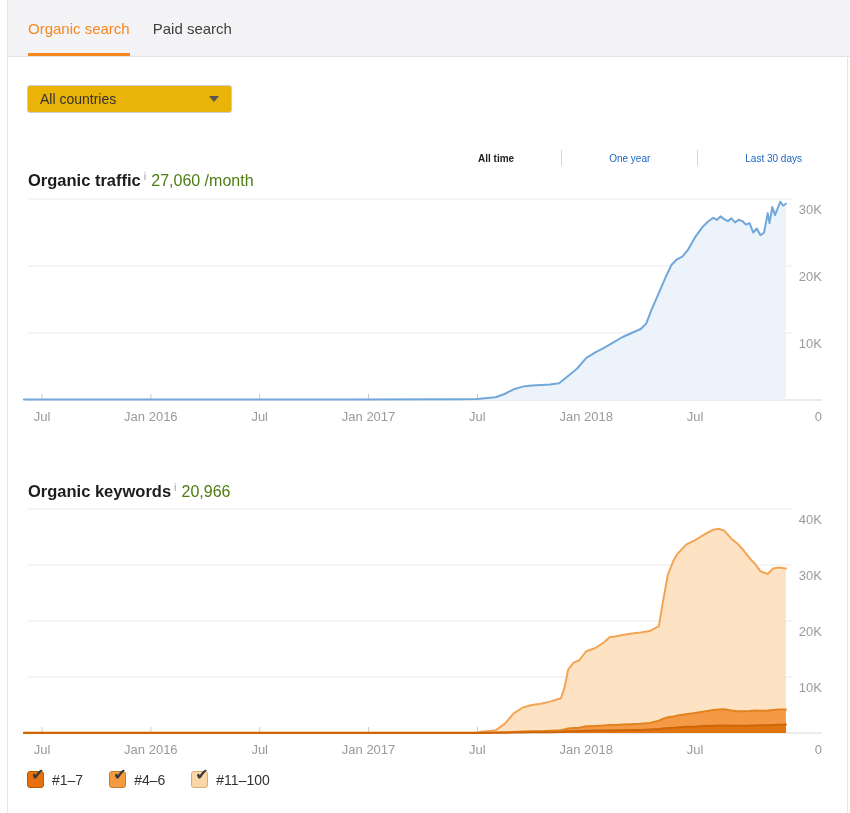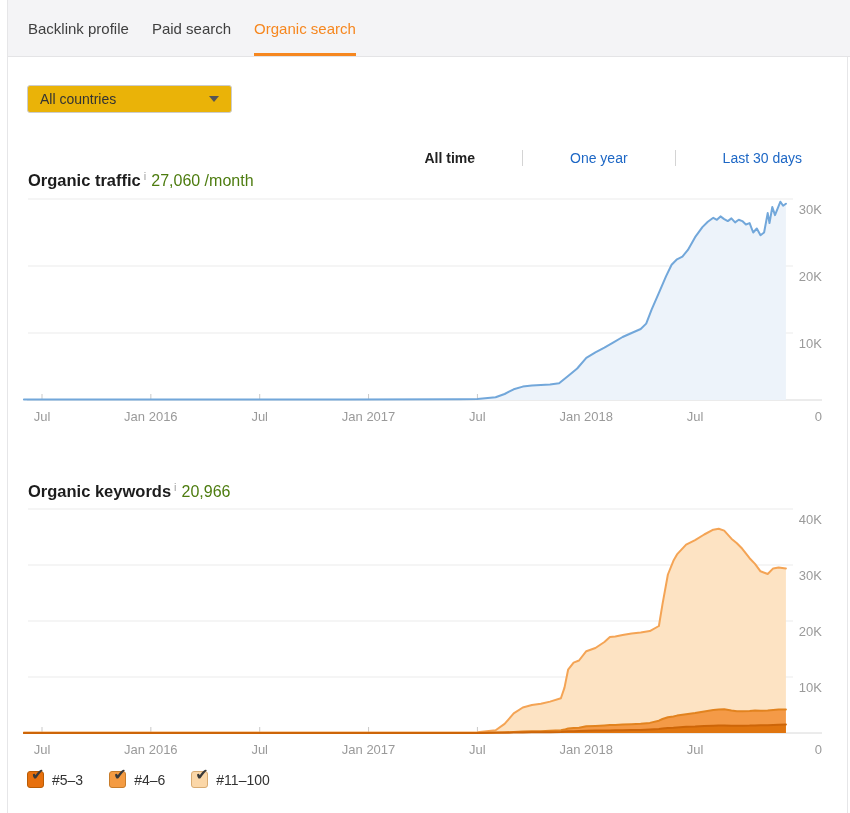--- a/index.html
+++ b/index.html
@@ -25,21 +25,21 @@
   .caret{margin-left:auto;width:0;height:0;border-left:5px solid transparent;
          border-right:5px solid transparent;border-top:6px solid #555;}
   
   .sec-head{position:absolute;left:28px;display:flex;align-items:baseline;white-space:nowrap;}
   .sec-head .title{font-size:16.5px;font-weight:bold;color:#1c1c1c;margin-top:24px;}
   .info-icon{font-size:11px;color:#a3a3a3;margin:0 3px;position:relative;top:-6px;}
   .sec-head .value{font-size:16px;color:#4d7c0f;margin-left:2px;}
   .head-traffic{top:147px;}
   .head-keywords{top:458px;}
   
-  .ranges{position:absolute;top:150px;right:48px;display:flex;align-items:center;font-size:14px;gap:35px;}
+  .ranges{position:absolute;top:150px;right:48px;display:flex;align-items:center;font-size:10px;gap:35px;}
   .range{color:#1d67c5;cursor:pointer;white-space:nowrap;}
   .range.active{color:#222;font-weight:bold;cursor:default;}
   .rdiv{width:1px;height:16px;background:#d4d4d4;margin:0 12px;}
   
   svg.chart{position:absolute;left:0;display:block;}
   #chart-traffic{top:190px;}
   #chart-keywords{top:500px;}
   svg text{font-family:"Liberation Sans","DejaVu Sans",sans-serif;font-size:13px;fill:#9a9a9a;}
   
   .legend{position:absolute;left:27px;top:771px;display:flex;align-items:center;gap:26px;}
@@ -48,23 +48,22 @@
   .cb::after{content:"\2714";position:absolute;top:-7px;left:3px;font-size:16px;color:#3a3a3a;}
   .legend-item .lab{font-size:14px;color:#333;}
 </style>
 </head>
 <body>
 
 <div class="edge left"></div>
 <div class="edge right"></div>
 
 <div class="tabbar">
-  <div class="tab">Backlink profile</div>
+  <div class="tab active">Organic search</div>
   <div class="tab">Paid search</div>
-  <div class="tab active">Organic search</div>
 </div>
 
 <div class="dropdown">
   <span>All countries</span>
   <span class="caret"></span>
 </div>
 
 <div class="sec-head head-traffic">
   <span class="title">Organic traffic</span>
   <span class="info-icon">i</span>
@@ -141,21 +140,21 @@
     <text x="822" y="754" text-anchor="end">0</text>
     <text x="822" y="692" text-anchor="end">10K</text>
     <text x="822" y="636" text-anchor="end">20K</text>
     <text x="822" y="580" text-anchor="end">30K</text>
     <text x="822" y="524" text-anchor="end">40K</text>
   </svg>
 
 <div class="legend">
   <div class="legend-item">
     <span class="cb" style="background: rgb(231, 112, 13); border-color: rgb(185, 92, 5);"></span>
-    <span class="lab">#5–3</span>
+    <span class="lab">#1–7</span>
   </div>
   <div class="legend-item">
     <span class="cb" style="background: rgb(244, 155, 66); border-color: rgb(200, 125, 43);"></span>
     <span class="lab">#4–6</span>
   </div>
   <div class="legend-item">
     <span class="cb" style="background: rgb(251, 215, 168); border-color: rgb(216, 171, 114);"></span>
     <span class="lab">#11–100</span>
   </div>
 </div>

